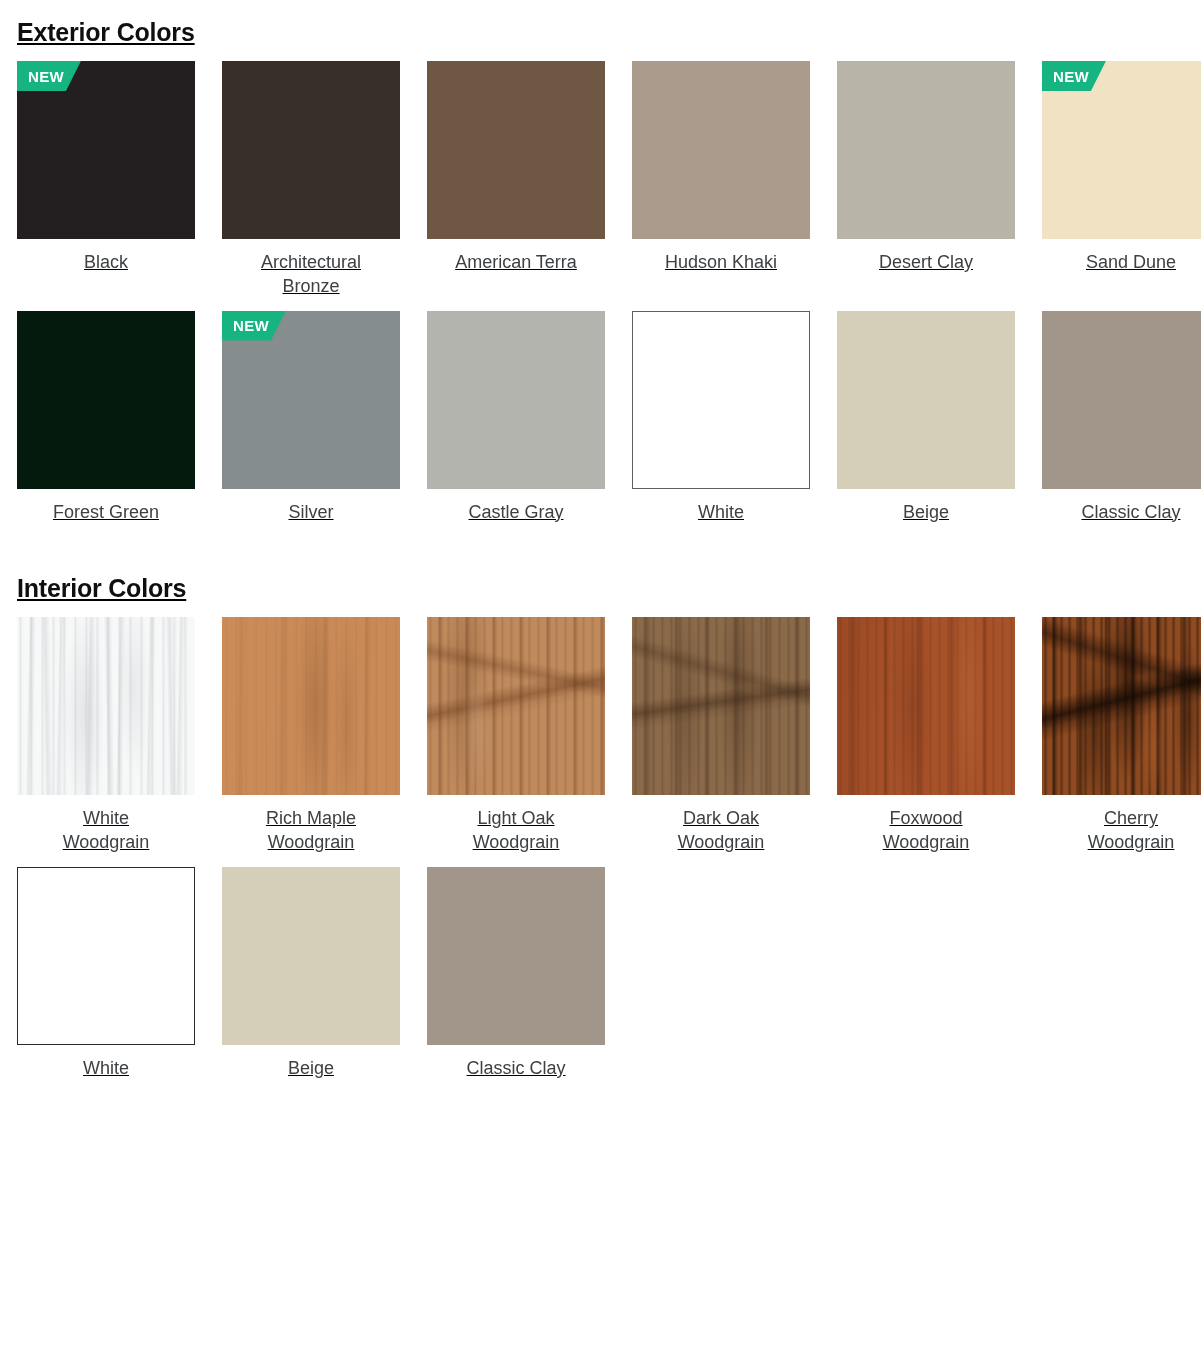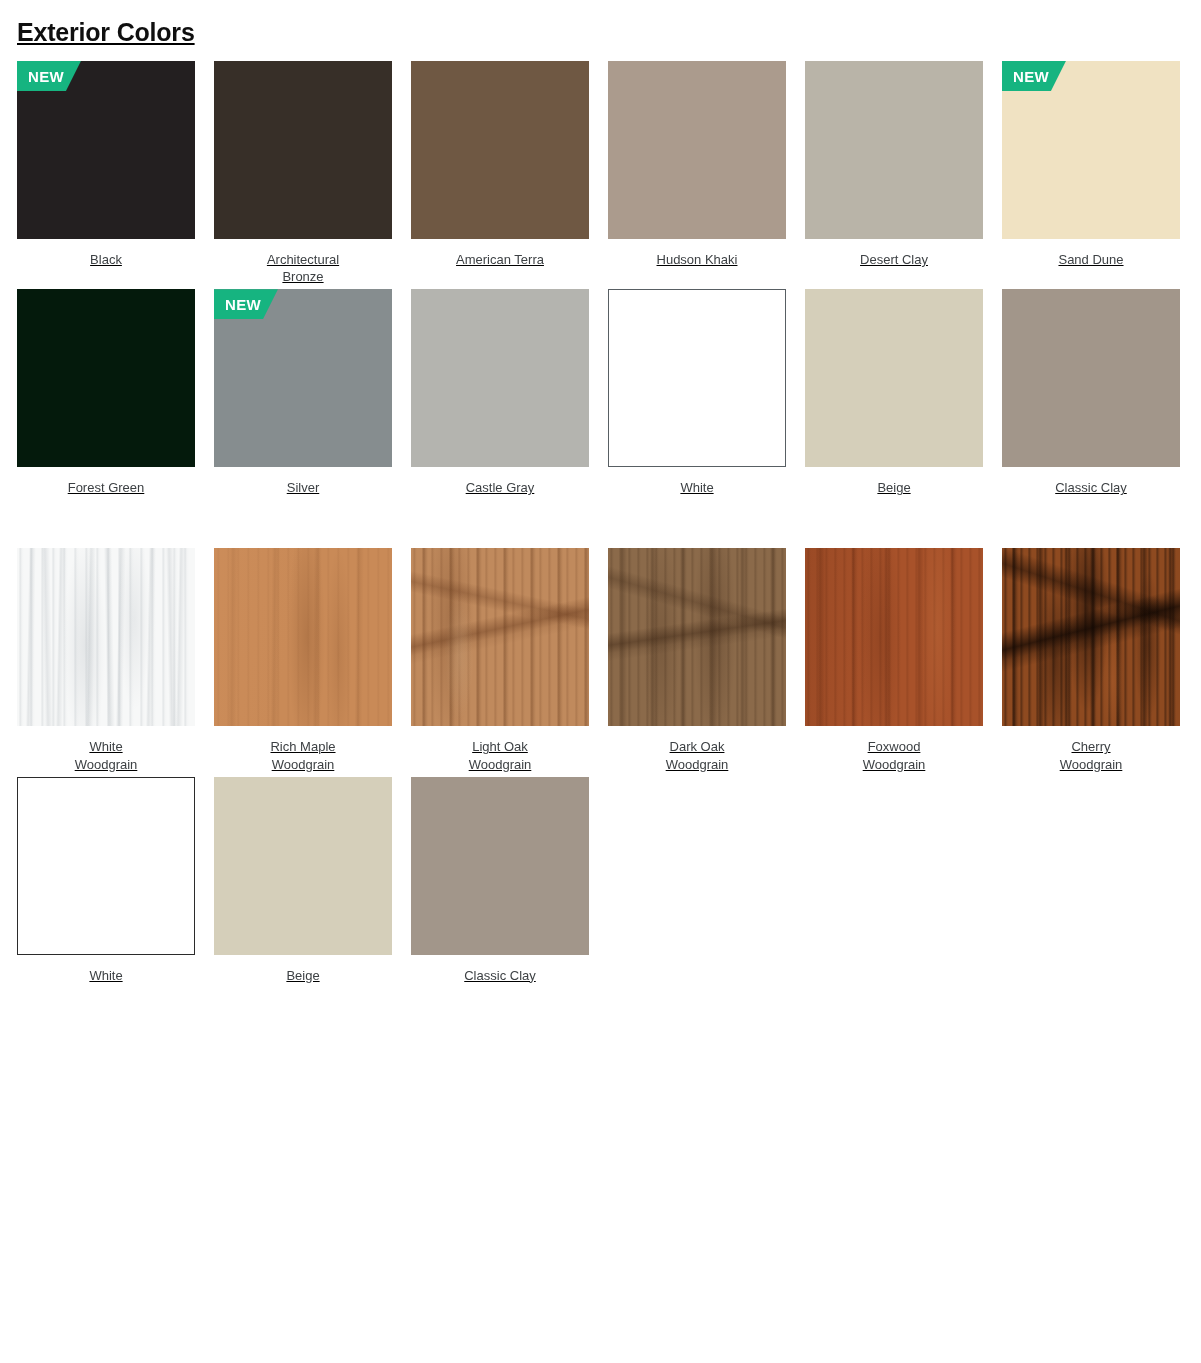--- a/index.html
+++ b/index.html
@@ -31,20 +31,21 @@
   #exterior-heading { padding-top: 18px; }
   #interior-heading { padding-top: 12px; }
 
   .swatch-grid {
     display: grid;
     grid-template-columns: repeat(6, 197px);
     padding-left: 17px;
     padding-top: 14px;
     column-gap: 0;
     row-gap: 0;
+    gap: 8px;
   }
 
   .swatch-cell {
     width: 197px;
     display: flex;
     flex-direction: column;
     align-items: flex-start;
     padding-bottom: 4px;
   }
 
@@ -78,21 +79,21 @@
     font-weight: bold;
     letter-spacing: 0.3px;
     line-height: 1;
     clip-path: polygon(0 0, 100% 0, calc(100% - 15px) 100%, 0 100%);
     z-index: 2;
   }
 
   .swatch-label {
     width: 178px;
     text-align: center;
-    font-size: 13px;
+    font-size: 18px;
     color: #3d4144;
     line-height: 1.32;
     padding-top: 12px;
     white-space: pre-line;
   }
   .section-gap { height: 34px; }
 
   
   .wood {
     position: relative;
@@ -169,20 +170,21 @@
         <div class="swatch-label">Beige</div>
       </div>
       <div class="swatch-cell">
         <div class="swatch-box" style="background: rgb(162, 150, 138);"></div>
         <div class="swatch-label">Classic Clay</div>
       </div>
     </div>
 
   <div class="section-gap"></div>
 
+  <h2 class="section-heading" id="interior-heading">Interior Colors</h2>
 
   <div class="swatch-grid" id="interior-grid">
       <div class="swatch-cell">
         <div class="swatch-box">
           <div class="wood">
             <div class="base" style="background:#f7f8f8;"></div>
             <div class="grain-fine" style="background:repeating-linear-gradient(90deg,rgba(186,192,196,0.00) 0px, rgba(186,192,196,0.00) 2px,rgba(176,183,188,0.30) 3px, rgba(176,183,188,0.05) 5px,rgba(186,192,196,0.00) 7px, rgba(186,192,196,0.00) 11px);"></div>
             <div class="grain-mid" style="background:repeating-linear-gradient(91deg,rgba(160,168,174,0.00) 0px, rgba(160,168,174,0.00) 12px,rgba(160,168,174,0.24) 14px, rgba(160,168,174,0.00) 19px,rgba(160,168,174,0.00) 30px);"></div>
             <div class="streak" style="background:repeating-linear-gradient(89deg,rgba(150,158,165,0.00) 0px, rgba(150,158,165,0.00) 28px,rgba(150,158,165,0.22) 31px, rgba(150,158,165,0.00) 36px,rgba(150,158,165,0.00) 62px);"></div>
             <div class="cathedral" style="background:radial-gradient(ellipse 30px 150px at 38% 55%, rgba(150,158,165,0.20), rgba(0,0,0,0) 70%),radial-gradient(ellipse 22px 130px at 66% 40%, rgba(150,158,165,0.16), rgba(0,0,0,0) 70%);"></div>

